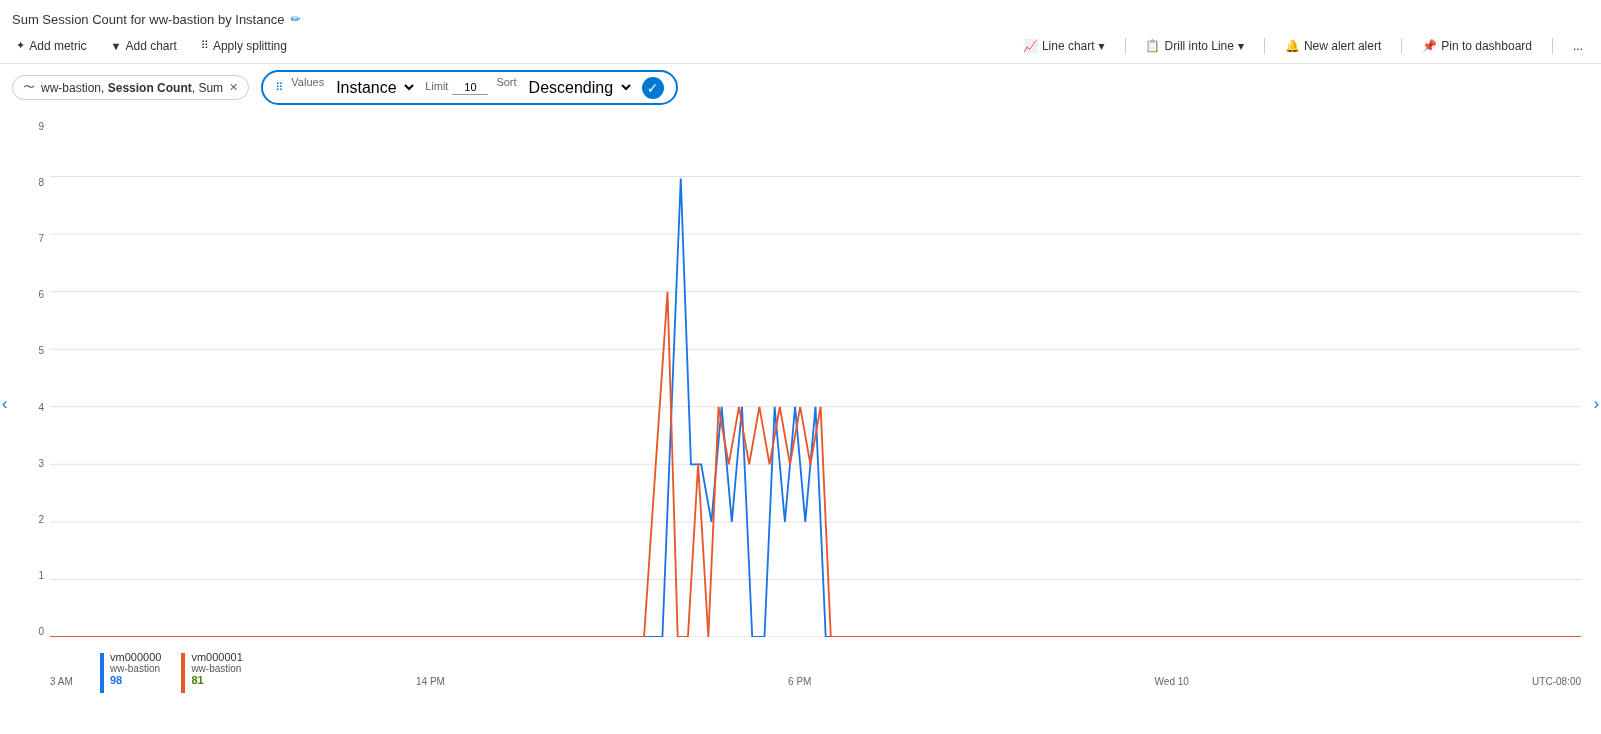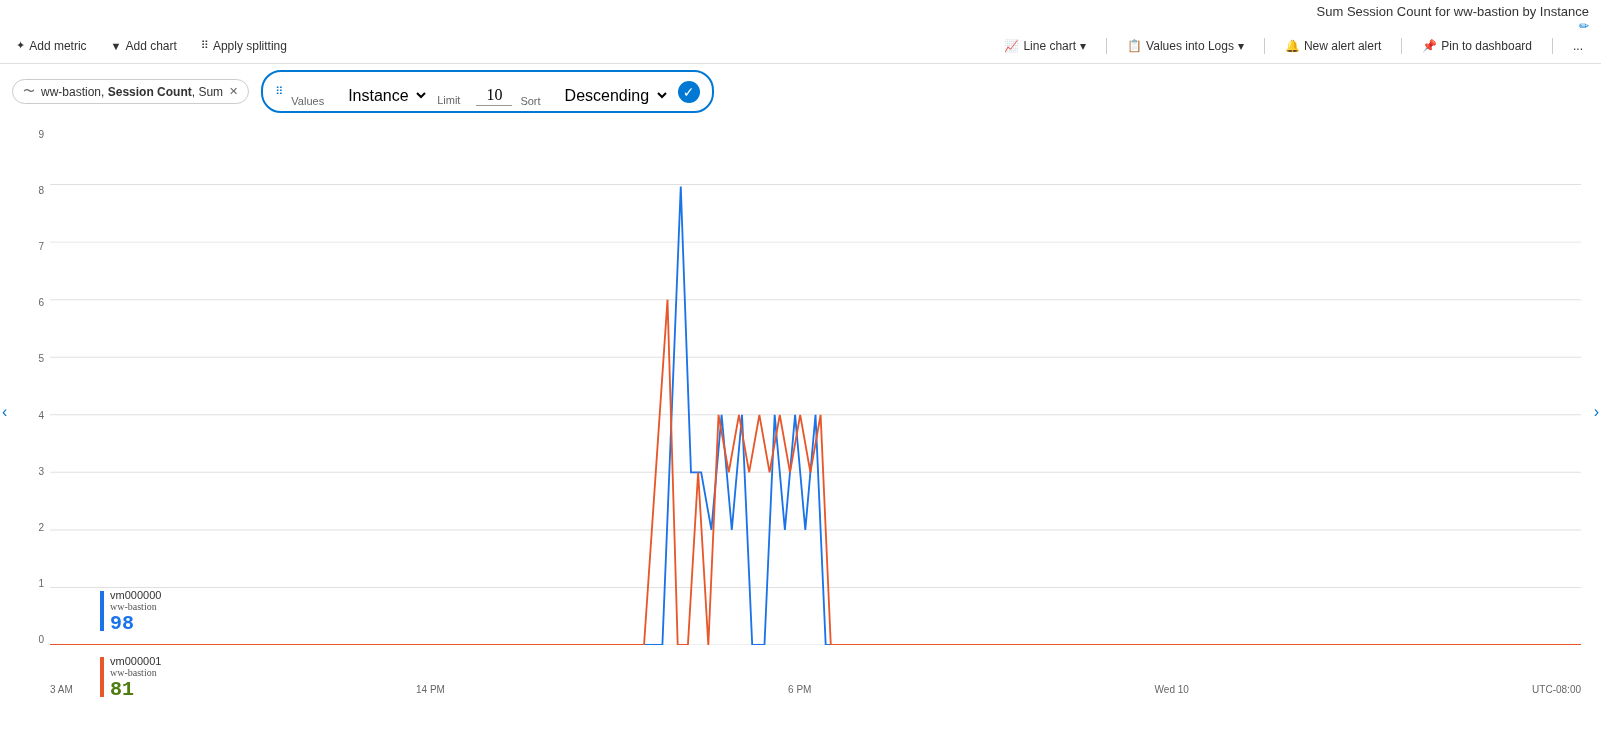--- a/index.html
+++ b/index.html
@@ -11,24 +11,23 @@
       justify-content: space-between;
       padding: 8px 12px;
       border-bottom: 1px solid #e0e0e0;
       height: 36px;
     }
     .top-bar-left { display: flex; align-items: center; gap: 16px; }
     .top-bar-right { display: flex; align-items: center; gap: 14px; }
 
     .title-bar {
       display: flex;
-      align-items: flex-end;
-      padding: 4px 12px;
+      align-items: flex-start;
+      padding: 12px 12px;
       height: 28px;
-      flex-direction: column;
     }
     .title-bar h1 { font-size: 13px; font-weight: 400; color: #333; }
     .title-bar .edit-icon { color: #0078d4; margin-left: 6px; cursor: pointer; font-size: 12px; }
 
     .toolbar-btn {
       display: flex; align-items: center; gap: 4px;
       background: none; border: none; cursor: pointer;
       font-size: 12px; color: #333; padding: 2px 4px;
     }
     .toolbar-btn .icon { font-size: 11px; }
@@ -47,31 +46,31 @@
       align-items: center;
       padding: 6px 12px;
       gap: 12px;
     }
     .split-box {
       display: flex; align-items: center; gap: 8px;
       border: 2px solid #0078d4; border-radius: 20px;
       padding: 4px 12px; background: #fff;
     }
     .split-box .split-icon { color: #0078d4; font-size: 11px; }
-    .field-group { display: flex; align-items: flex-end; gap: 16px; margin-top: 8px; }
+    .field-group { display: flex; align-items: flex-start; gap: 4px; }
     .field-label { font-size: 11px; color: #666; }
     .field-select {
       border: none; outline: none; font-size: 16px;
       background: transparent; cursor: pointer;
       padding: 2px 4px;
     }
     .field-input {
       border: none; border-bottom: 1px solid #999;
-      width: 36px; font-size: 16px; text-align: center;
-      outline: none; padding: 1px 2px; font-family: Liberation Serif, serif;
+      width: 36px; font-size: 11px; text-align: center;
+      outline: none; padding: 1px 2px;
     }
     .confirm-btn {
       width: 22px; height: 22px; border-radius: 50%;
       background: #0078d4; border: none; cursor: pointer;
       color: white; font-size: 14px; display: flex; align-items: center; justify-content: center;
     }
 
     .y-axis {
       position: absolute;
       left: 14px;
@@ -119,27 +118,26 @@
       z-index: 10;
     }
     .nav-arrow-left { left: 2px; }
     .nav-arrow-right { right: 2px; }
 
     .legend {
       display: flex;
       gap: 20px;
       padding: 4px 50px;
       font-size: 11px;
-      flex-direction: column;
     }
     .legend-item { display: flex; align-items: flex-start; gap: 6px; }
     .legend-color { width: 4px; height: 40px; flex-shrink: 0; margin-top: 2px; }
     .legend-text { display: flex; flex-direction: column; }
-    .legend-sub { font-size: 10px; color: #555; font-family: Liberation Serif, serif; }
-    .legend-value { font-size: 20px; font-weight: 600; font-family: Liberation Mono, monospace; }
+    .legend-sub { font-size: 10px; color: #555; }
+    .legend-value { font-size: 11px; font-weight: 600; }
 
     svg.chart-svg { width: 100%; height: 100%; }
 
     .divider { width: 1px; height: 16px; background: #ccc; }
 
     .top-right-btn {
       display: flex; align-items: center; gap: 4px;
       background: none; border: none; cursor: pointer;
       font-size: 12px; color: #333; padding: 2px 6px;
     }
@@ -169,21 +167,21 @@
   </div>
   <div class="top-bar-right">
     <button class="top-right-btn">
       <span>📈</span>
       <span>Line chart</span>
       <span>▾</span>
     </button>
     <div class="divider"></div>
     <button class="top-right-btn">
       <span>📋</span>
-      <span>Values into Logs</span>
+      <span>Drill into Line</span>
       <span>▾</span>
     </button>
     <div class="divider"></div>
     <button class="top-right-btn">
       <span>🔔</span>
       <span>New alert alert</span>
     </button>
     <div class="divider"></div>
     <button class="top-right-btn">
       <span>📌</span>

